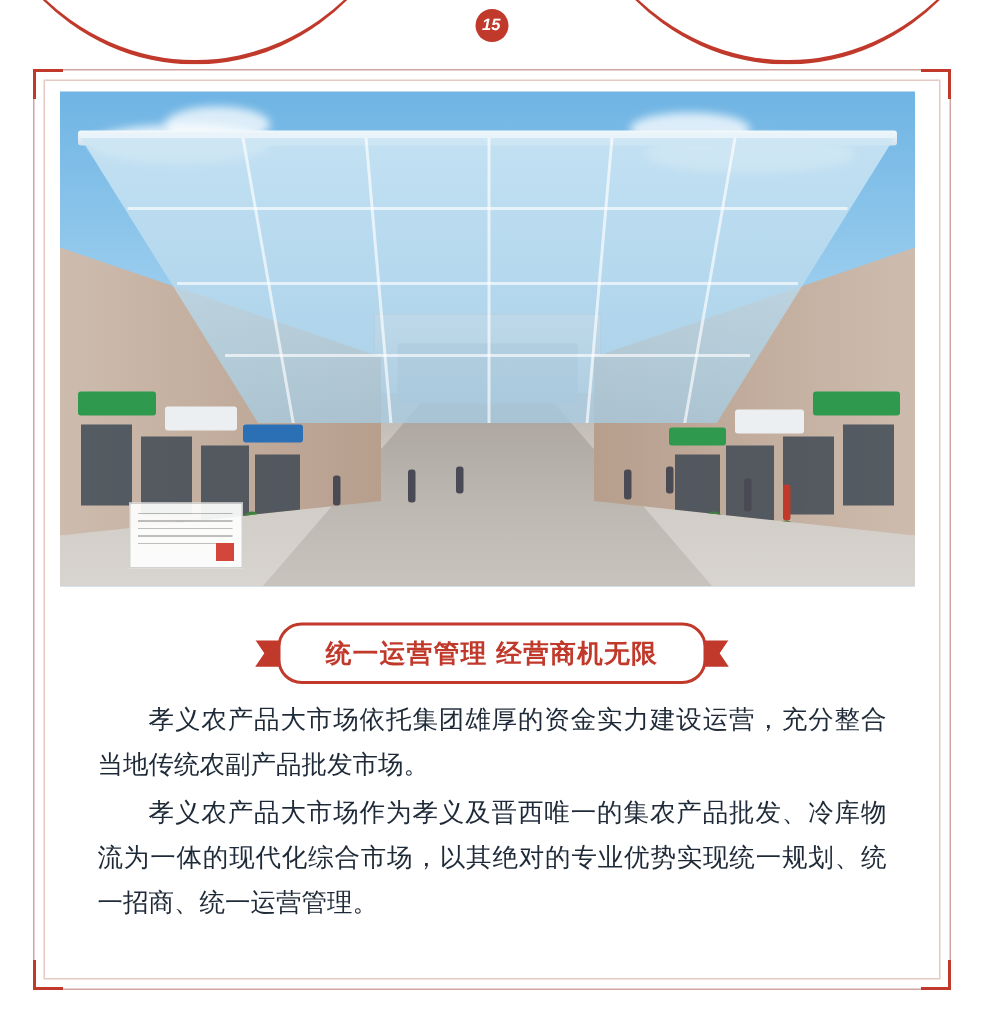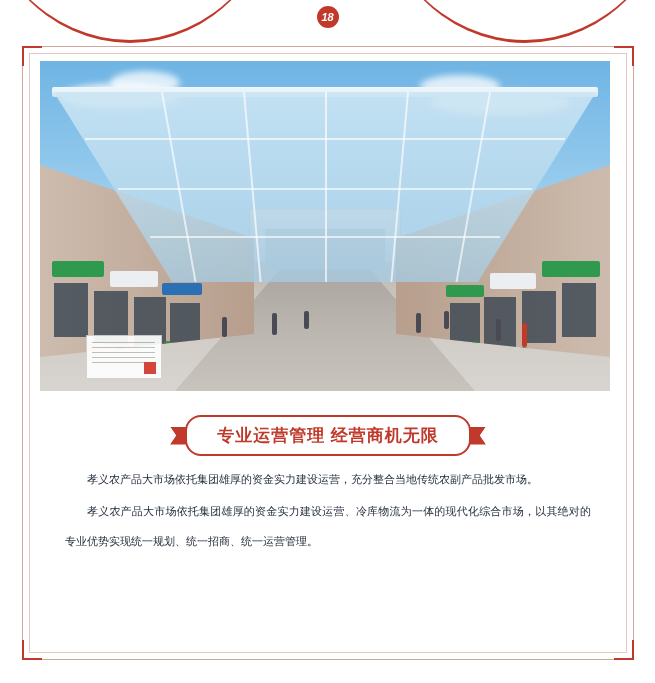--- a/index.html
+++ b/index.html
@@ -290,41 +290,40 @@
   .ribbon-tail.l { left: -17px; clip-path: polygon(0% 0%, 100% 0%, 100% 100%, 0% 100%, 38% 50%); }
   .ribbon-tail.r { right: -17px; clip-path: polygon(0% 0%, 100% 0%, 62% 50%, 100% 100%, 0% 100%); }
 
   
   .body-copy {
     position: absolute;
     left: 42px;
     right: 42px;
     top: 418px;
     color: #1f2a38;
-    font-size: 11px;
+    font-size: 17px;
     line-height: 30px;
     text-align: justify;
-    font-family: Liberation Mono, monospace;
   }
   .body-copy p {
     margin: 0 0 2px 0;
     text-indent: 2em;
   }
 </style>
 </head>
 <body>
 
 <div class="page">
 
   <div class="top-swoosh">
     <div class="swoosh-left"></div>
     <div class="swoosh-right"></div>
   </div>
 
-  <div class="page-number">18</div>
+  <div class="page-number">15</div>
 
   <div class="card">
     <div class="card-inner"></div>
     <div class="corner tl"></div>
     <div class="corner tr"></div>
     <div class="corner bl"></div>
     <div class="corner br"></div>
 
     <div class="photo">
       <div class="sky"></div>
@@ -384,24 +383,24 @@
 
       <div class="card-overlay">
         <div class="lines"></div>
         <div class="swatch"></div>
       </div>
     </div>
 
     <div class="ribbon-wrap">
       <div class="ribbon">
         <span class="ribbon-tail l"></span>
-        <span>专业运营管理  经营商机无限</span>
+        <span>统一运营管理  经营商机无限</span>
         <span class="ribbon-tail r"></span>
       </div>
     </div>
 
     <div class="body-copy">
       <p>孝义农产品大市场依托集团雄厚的资金实力建设运营，充分整合当地传统农副产品批发市场。</p>
-      <p>孝义农产品大市场依托集团雄厚的资金实力建设运营、冷库物流为一体的现代化综合市场，以其绝对的专业优势实现统一规划、统一招商、统一运营管理。</p>
+      <p>孝义农产品大市场作为孝义及晋西唯一的集农产品批发、冷库物流为一体的现代化综合市场，以其绝对的专业优势实现统一规划、统一招商、统一运营管理。</p>
     </div>
 
   </div>
 </div>
 
 </body></html>

